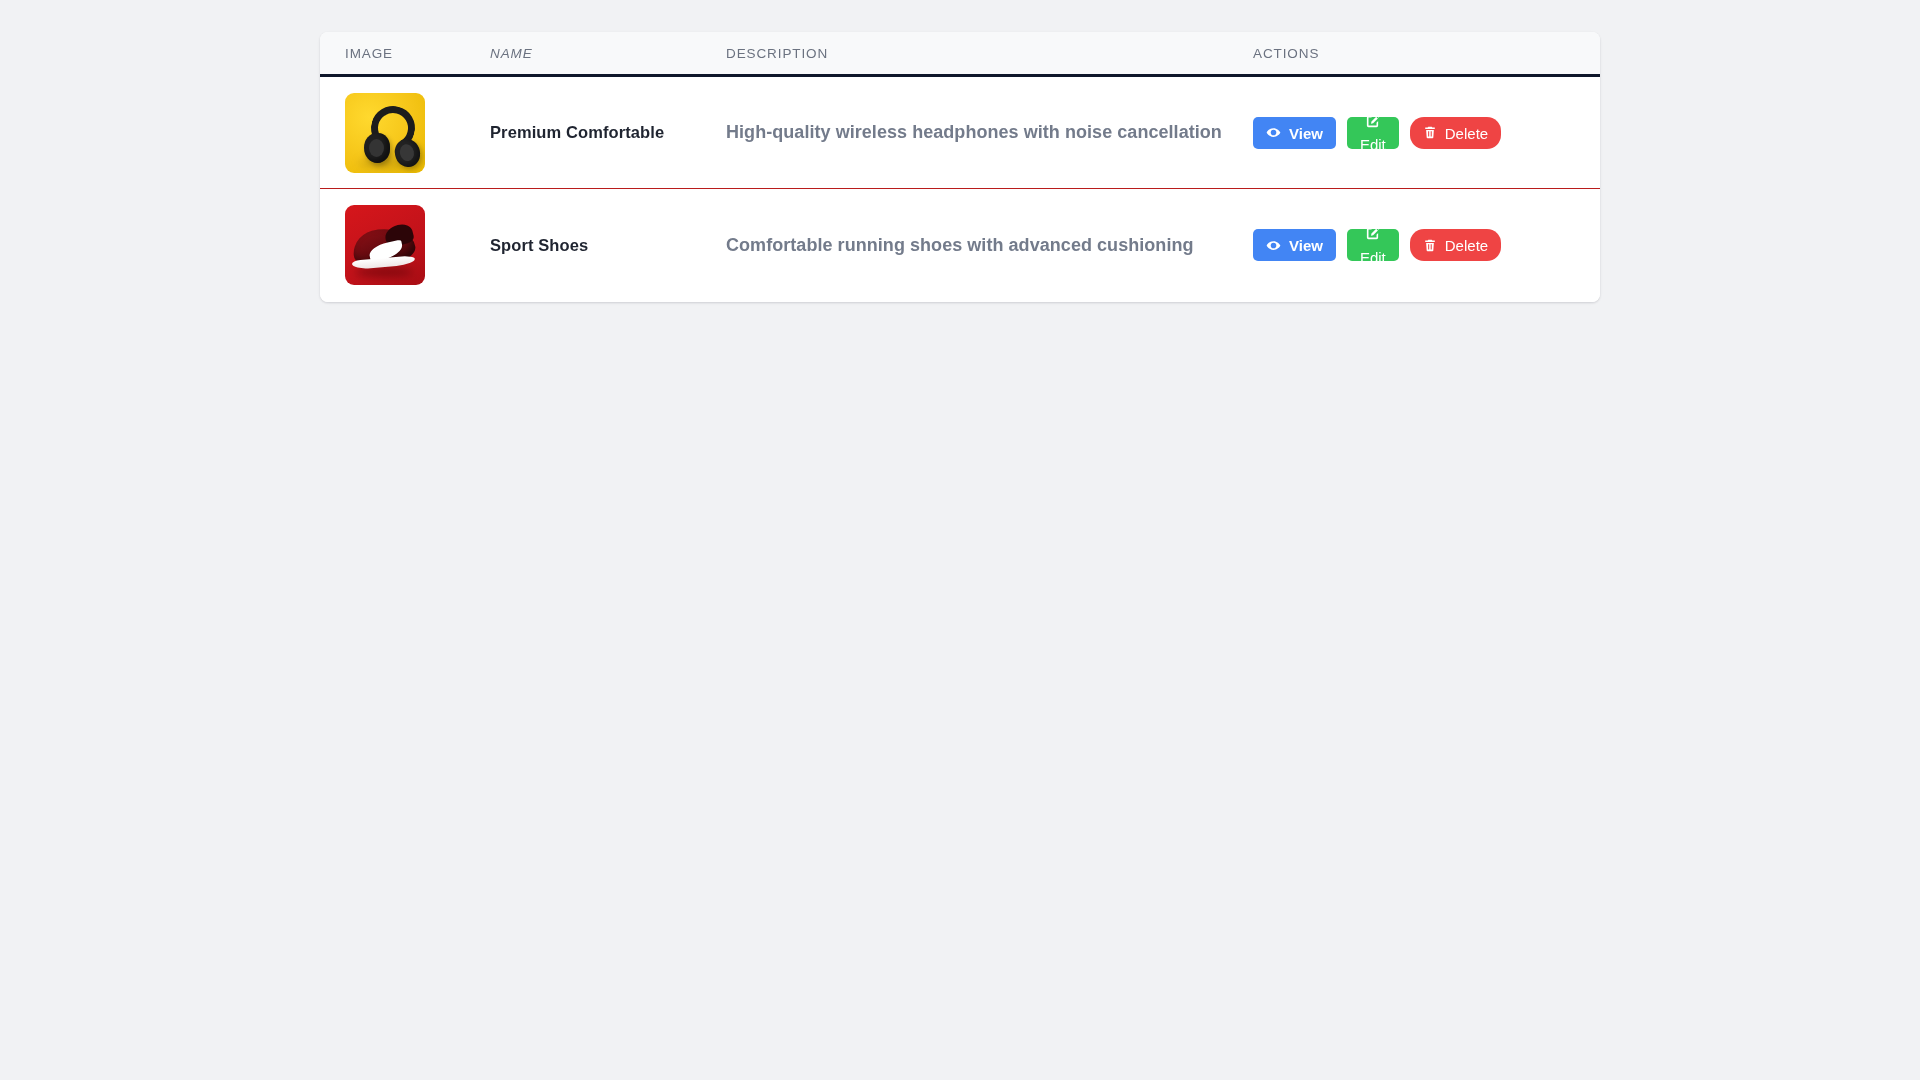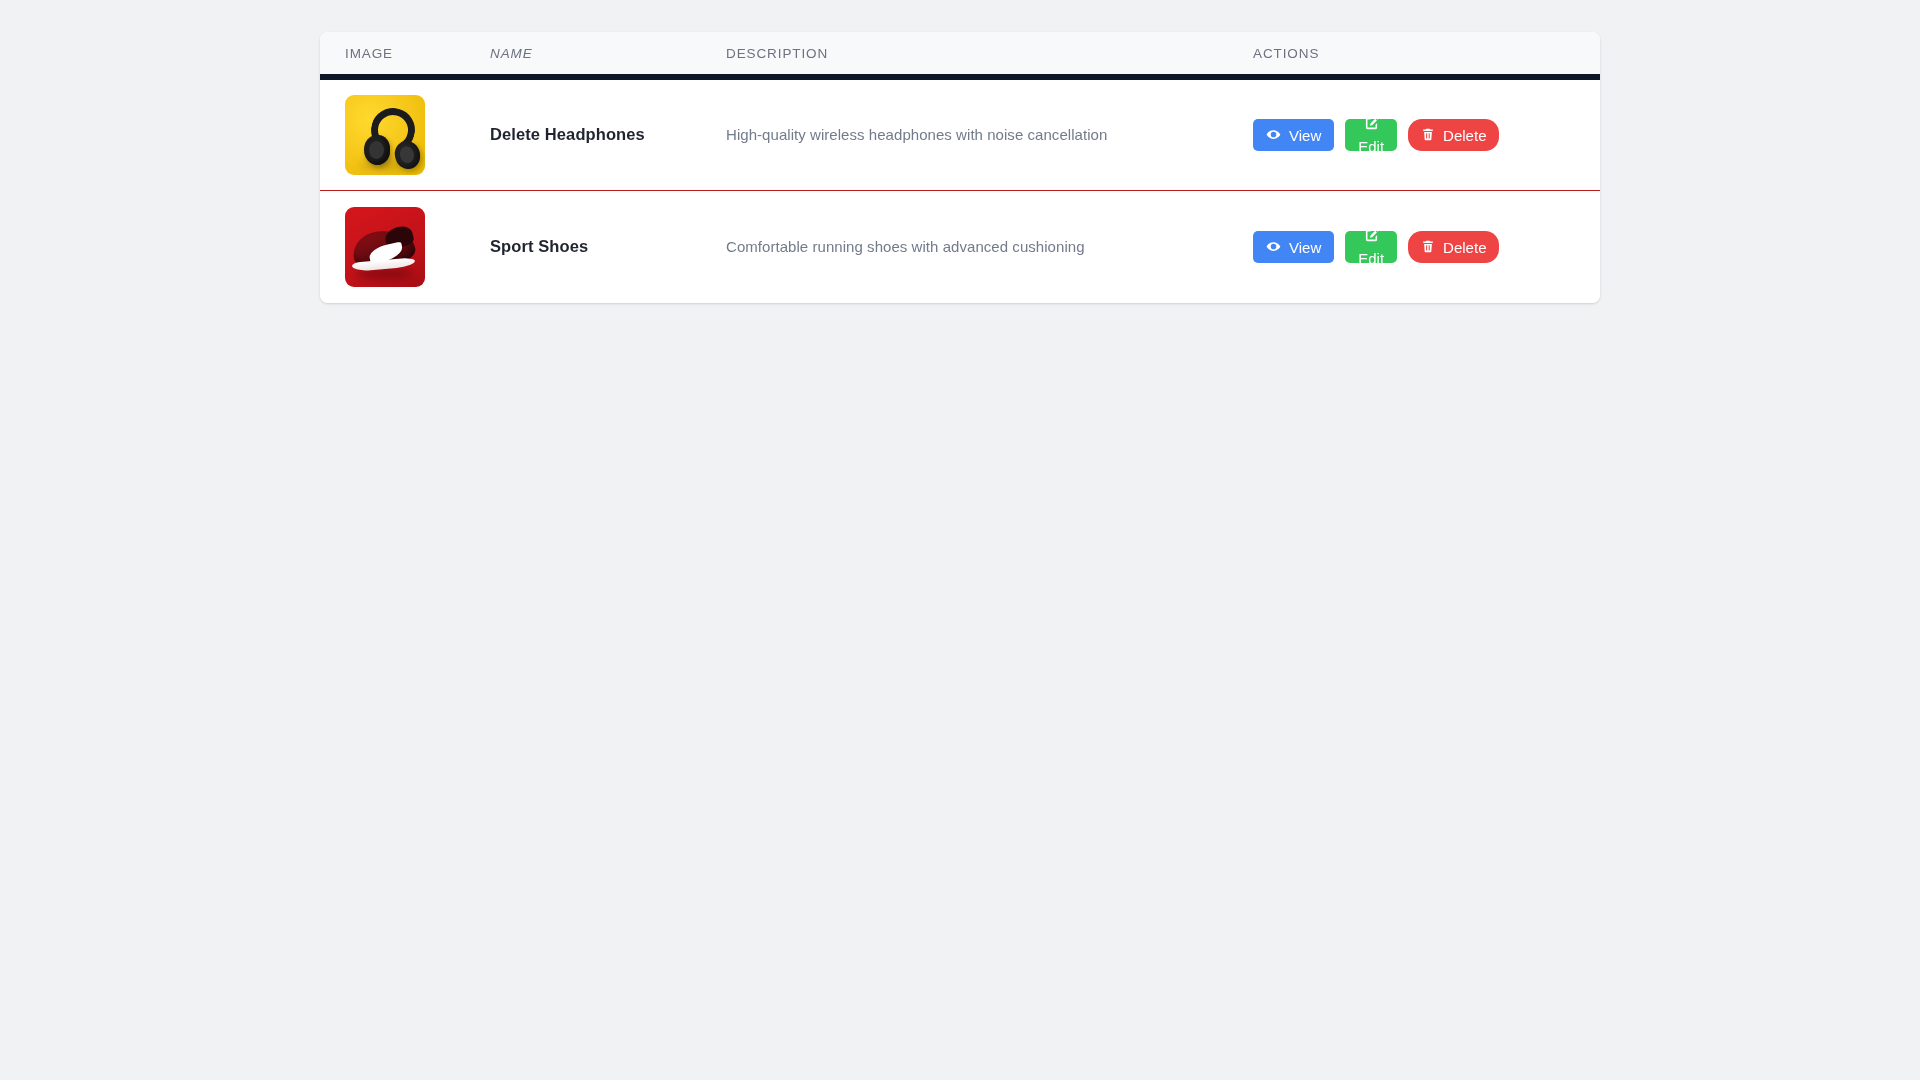--- a/index.html
+++ b/index.html
@@ -42,21 +42,21 @@
   thead tr {
     background: #f8f9fa;
   }
   thead th {
     text-align: left;
     font-size: 13.5px;
     font-weight: 400;
     letter-spacing: 0.9px;
     color: #6b7280;
     padding: 14px 0 13px 0;
-    border-bottom: 6px solid #0f172a;
+    border-bottom: 3px solid #0f172a;
     vertical-align: middle;
     text-transform: uppercase;
   }
 
   .col-image { width: 148px; }
   .col-name  { width: 236px; }
   .col-desc  { width: 527px; }
   .col-actions { width: 369px; }
 
   thead th.col-image   { padding-left: 25px; }
@@ -81,22 +81,22 @@
 
   .product-name {
     font-size: 16.5px;
     font-weight: 600;
     color: #1f2430;
     letter-spacing: 0.1px;
     white-space: nowrap;
   }
 
   .product-desc {
-    font-size: 15px;
-    font-weight: 400;
+    font-size: 18px;
+    font-weight: 700;
     color: #737b8b;
     letter-spacing: 0.05px;
     white-space: nowrap;
   }
 
   
   .thumb {
     width: 80px;
     height: 80px;
     border-radius: 9px;
@@ -244,21 +244,21 @@
     font-family: "Liberation Sans", sans-serif;
     font-size: 15px;
     font-weight: 400;
     color: #ffffff;
     cursor: pointer;
     line-height: 1;
     white-space: nowrap;
   }
   .btn svg { display: block; flex: none; }
 
-  .btn-view   { background: #4285f4; }
+  .btn-view   { background: #4285f4; font-weight: bold; }
   .btn-edit   { background: #34c759; flex-direction: column; }
   .btn-delete { background: #ef4444; border-radius: 14px; }
 
   .btn-label { position: relative; top: 0.5px; }
 </style>
 </head>
 <body>
 
 <div class="page">
 
@@ -279,21 +279,21 @@
         <tr>
           <td class="cell-image">
             <span class="thumb thumb-headphones">
               <span class="hp-shadow"></span>
               <span class="hp-band"></span>
               <span class="hp-cup-l"></span>
               <span class="hp-cup-r"></span>
             </span>
           </td>
           <td class="cell-name">
-            <span class="product-name">Delete Headphones</span>
+            <span class="product-name">Premium Comfortable</span>
           </td>
           <td class="cell-desc">
             <span class="product-desc">High-quality wireless headphones with noise cancellation</span>
           </td>
           <td class="cell-actions">
             <div class="actions">
 
               <button class="btn btn-view">
                 <span>
                   <svg width="15" height="15" viewBox="0 0 24 24" fill="#ffffff" aria-hidden="true">

